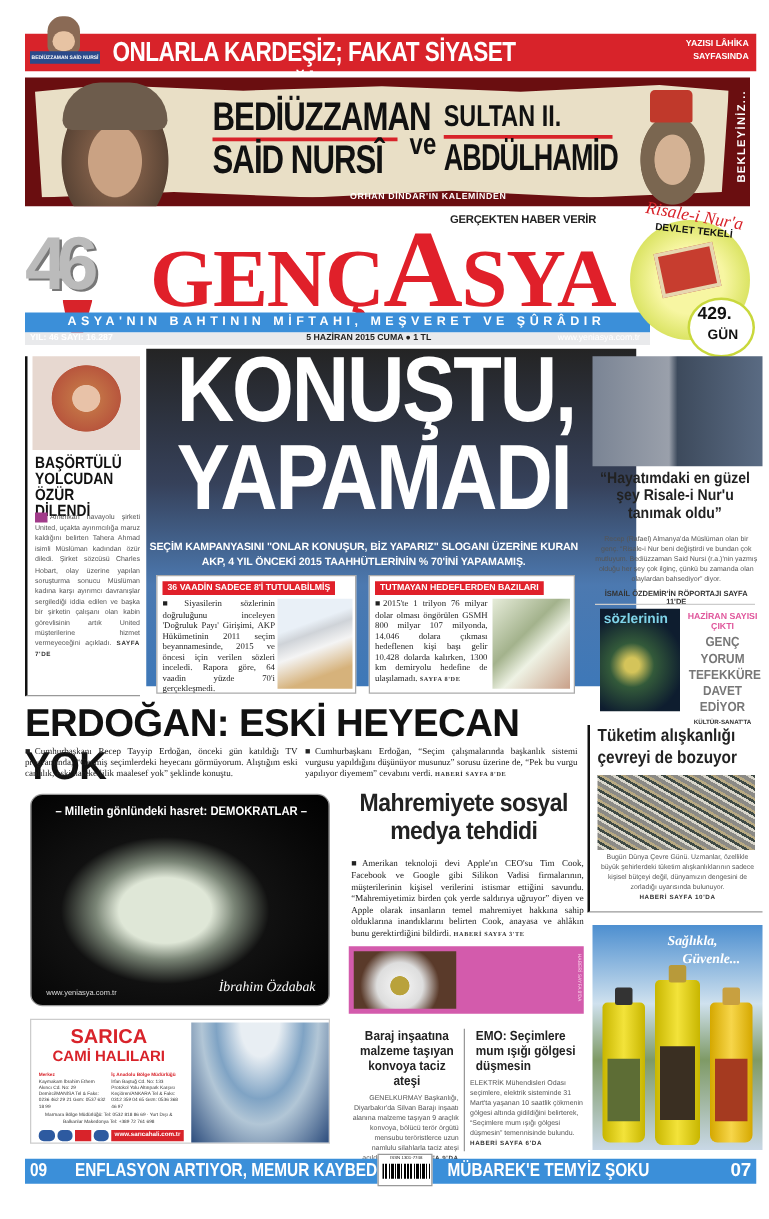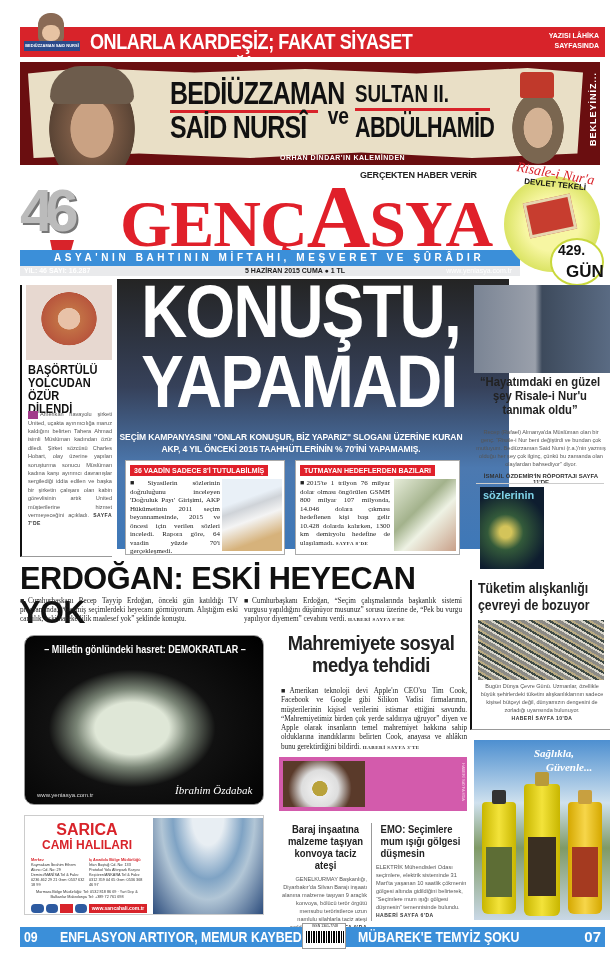--- a/index.html
+++ b/index.html
@@ -44,21 +44,21 @@
 #datebar .l{left:4px;color:#fff;font-weight:bold}
 #datebar .c{left:225px;color:#222;font-weight:bold}
 #datebar .r{right:8px;color:#fff}
 #badge{left:478px;top:0;width:110px;height:115px}
 #badge .circle{left:6px;top:8px;width:96px;height:96px;border-radius:50%;background:radial-gradient(circle,#f7f6a2 40%,#c9d83c 90%)}
 #badge .book{left:28px;top:30px;width:48px;height:36px;background:#c73d2f;border:3px solid #e7d7b0;transform:rotate(-12deg)}
 #badge .risale{left:18px;top:-2px;font-family:"Liberation Serif",serif;font-style:italic;font-size:14px;color:#d8232a;transform:rotate(10deg)}
 #badge .dev{left:26px;top:12px;font-size:8px;font-weight:bold;color:#111;transform:rotate(6deg)}
 #badge .ball{left:52px;top:70px;width:54px;height:48px;border-radius:50%;background:#fff;border:2px solid #c9d83c}
 #badge .num{left:60px;top:74px;font-size:14px;font-weight:bold;color:#111}
-#badge .gun{left:68px;top:94px;font-size:17px;font-weight:bold;color:#111}
+#badge .gun{left:68px;top:94px;font-size:11px;font-weight:bold;color:#111}
 
 
 #leftcol{left:20px;top:285px;width:92px;height:272px;border-left:2px solid #111;border-bottom:1px solid #999}
 #leftcol .photo{left:4px;top:0;width:86px;height:75px;background:radial-gradient(ellipse at 50% 45%,#e8c2a8 18%,#c27045 19%,#b8563d 45%,#e7d8d0 46%)}
 #leftcol .hd{left:6px;top:78px;font-size:13px;font-weight:bold;color:#111;line-height:13px;transform:scaleX(.85);transform-origin:left}
 #leftcol .body{left:6px;top:125px;width:84px;font-size:5.6px;color:#555;line-height:8.4px;text-align:justify}
 #leftcol .body .mark{display:inline-block;width:10px;height:8px;background:#a13b8a;margin-right:2px;vertical-align:middle}
 .ref{font-weight:bold;color:#333;font-size:5px;letter-spacing:.5px}
 
 
@@ -236,20 +236,25 @@
 
 <div id="rcol" class="abs">
   <div class="photo abs"></div>
   <div class="quote abs">“Hayatımdaki en güzel şey Risale-i Nur'u tanımak oldu”</div>
   <div class="body abs">Recep (Rafael) Almanya'da Müslüman olan bir genç. “Risale-i Nur beni değiştirdi ve bundan çok mutluyum. Bediüzzaman Said Nursi (r.a.)'nin yazmış olduğu her şey çok ilginç, çünkü bu zamanda olan olaylardan bahsediyor” diyor.</div>
   <div class="byline abs">İSMAİL ÖZDEMİR'İN RÖPORTAJI SAYFA 11'DE</div>
   <div class="sep abs"></div>
   <div class="mag abs">
     <div class="t abs">sözlerinin</div>
   </div>
+  <div class="magtxt abs">
+    <div class="a">HAZİRAN SAYISI ÇIKTI</div>
+    <div class="b">GENÇ YORUM TEFEKKÜRE DAVET EDİYOR</div>
+    <div class="c">KÜLTÜR-SANAT'TA</div>
+  </div>
 </div>
 
 <div id="erd" class="abs">
   <div class="h abs">ERDOĞAN: ESKİ HEYECAN YOK</div>
   <div class="c1 abs">■Cumhurbaşkanı Recep Tayyip Erdoğan, önceki gün katıldığı TV programında, “Geçmiş seçimlerdeki heyecanı görmüyorum. Alıştığım eski canlılık, eski hareketlilik maalesef yok” şeklinde konuştu.</div>
   <div class="c2 abs"><span>■Cumhurbaşkanı Erdoğan, “Seçim çalışmalarında başkanlık sistemi vurgusu yapıldığını düşünüyor musunuz” sorusu üzerine de, “Pek bu vurgu yapılıyor diyemem” cevabını verdi.</span> <span class="ref">HABERİ SAYFA 8'DE</span></div>
 </div>
 
 <div id="cartoon" class="abs">
   <div class="cap abs">– Milletin gönlündeki hasret: DEMOKRATLAR –</div>

